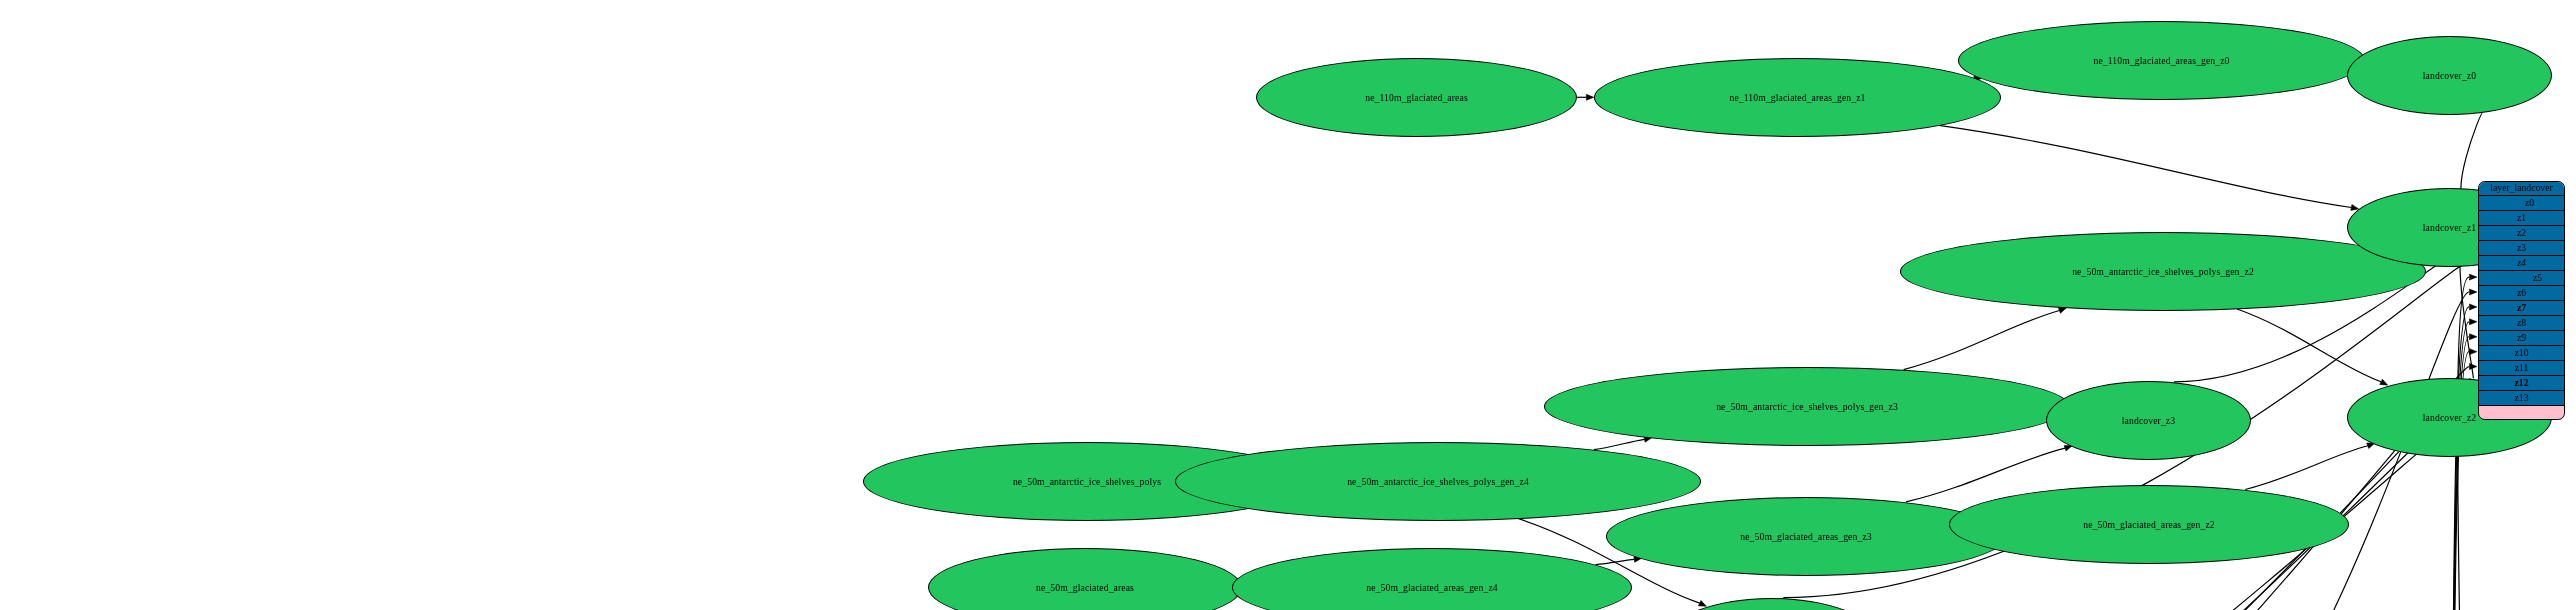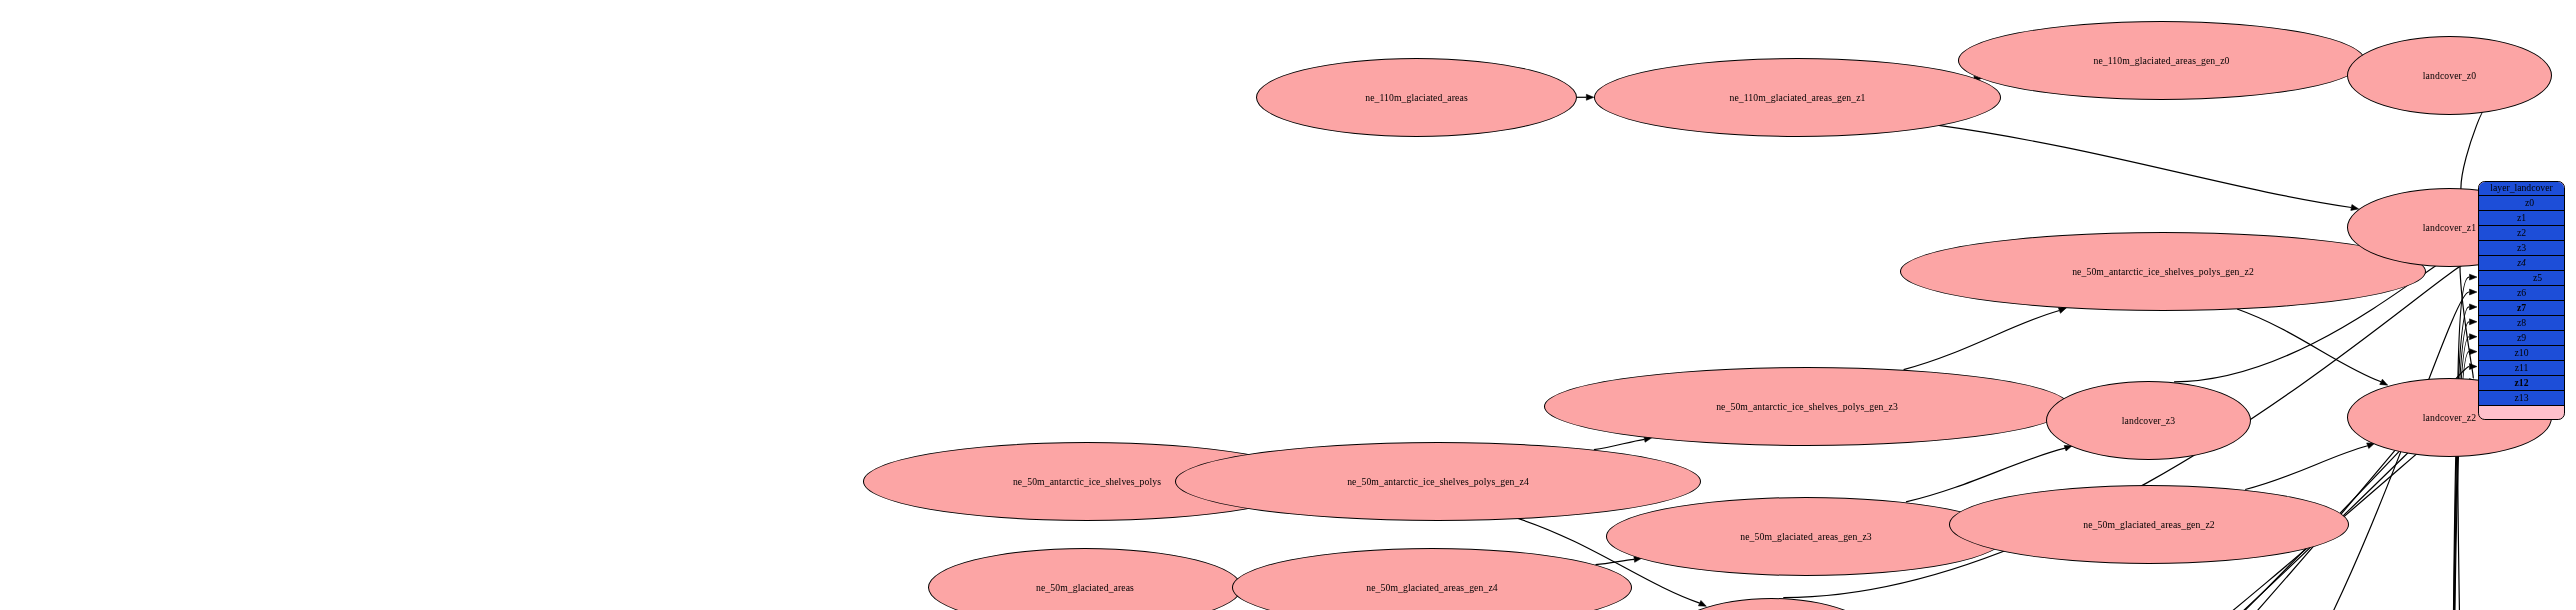--- a/index.html
+++ b/index.html
@@ -13,21 +13,21 @@
   }
   svg.edges{position:absolute;left:0;top:0;width:2576px;height:611px;overflow:visible;}
   svg.edges path{fill:none;stroke:#000000;stroke-width:2.1;}
   svg.edges polygon{fill:#000000;stroke:#000000;stroke-width:1;}
 
   .node{
     position:absolute;
     box-sizing:border-box;
     border:1.1px solid #000000;
     border-radius:50%;
-    background:#fca5a5;
+    background:#22c55e;
     display:flex;
     align-items:center;
     justify-content:center;
     white-space:nowrap;
     color:#000000;
     font-size:9.7px;
     letter-spacing:0.1px;
     z-index:3;
   }
 
@@ -44,21 +44,21 @@
   .rec .cell{
     box-sizing:border-box;
     text-align:center;
     color:#000000;
     font-size:9.7px;
     line-height:1;
     display:flex;
     align-items:center;
     justify-content:center;
     border-bottom:1.1px solid #000000;
-    background:#1d4ed8;
+    background:#0369a1;
   }
   .rec .cell:last-child{border-bottom:none;}
 </style>
 </head>
 <body>
 
 <div id="canvas">
   <svg class="edges" id="edge-layer" viewBox="0 0 4524 1074" preserveAspectRatio="none" width="2576" height="612">
       <path d="M162.0,2871.0 C143.2,2871.0 129.1,2871.0 115.0,2871.0"></path>
       <polygon points="102.0,2871.0 115.0,2876.2 115.0,2865.8"></polygon>

